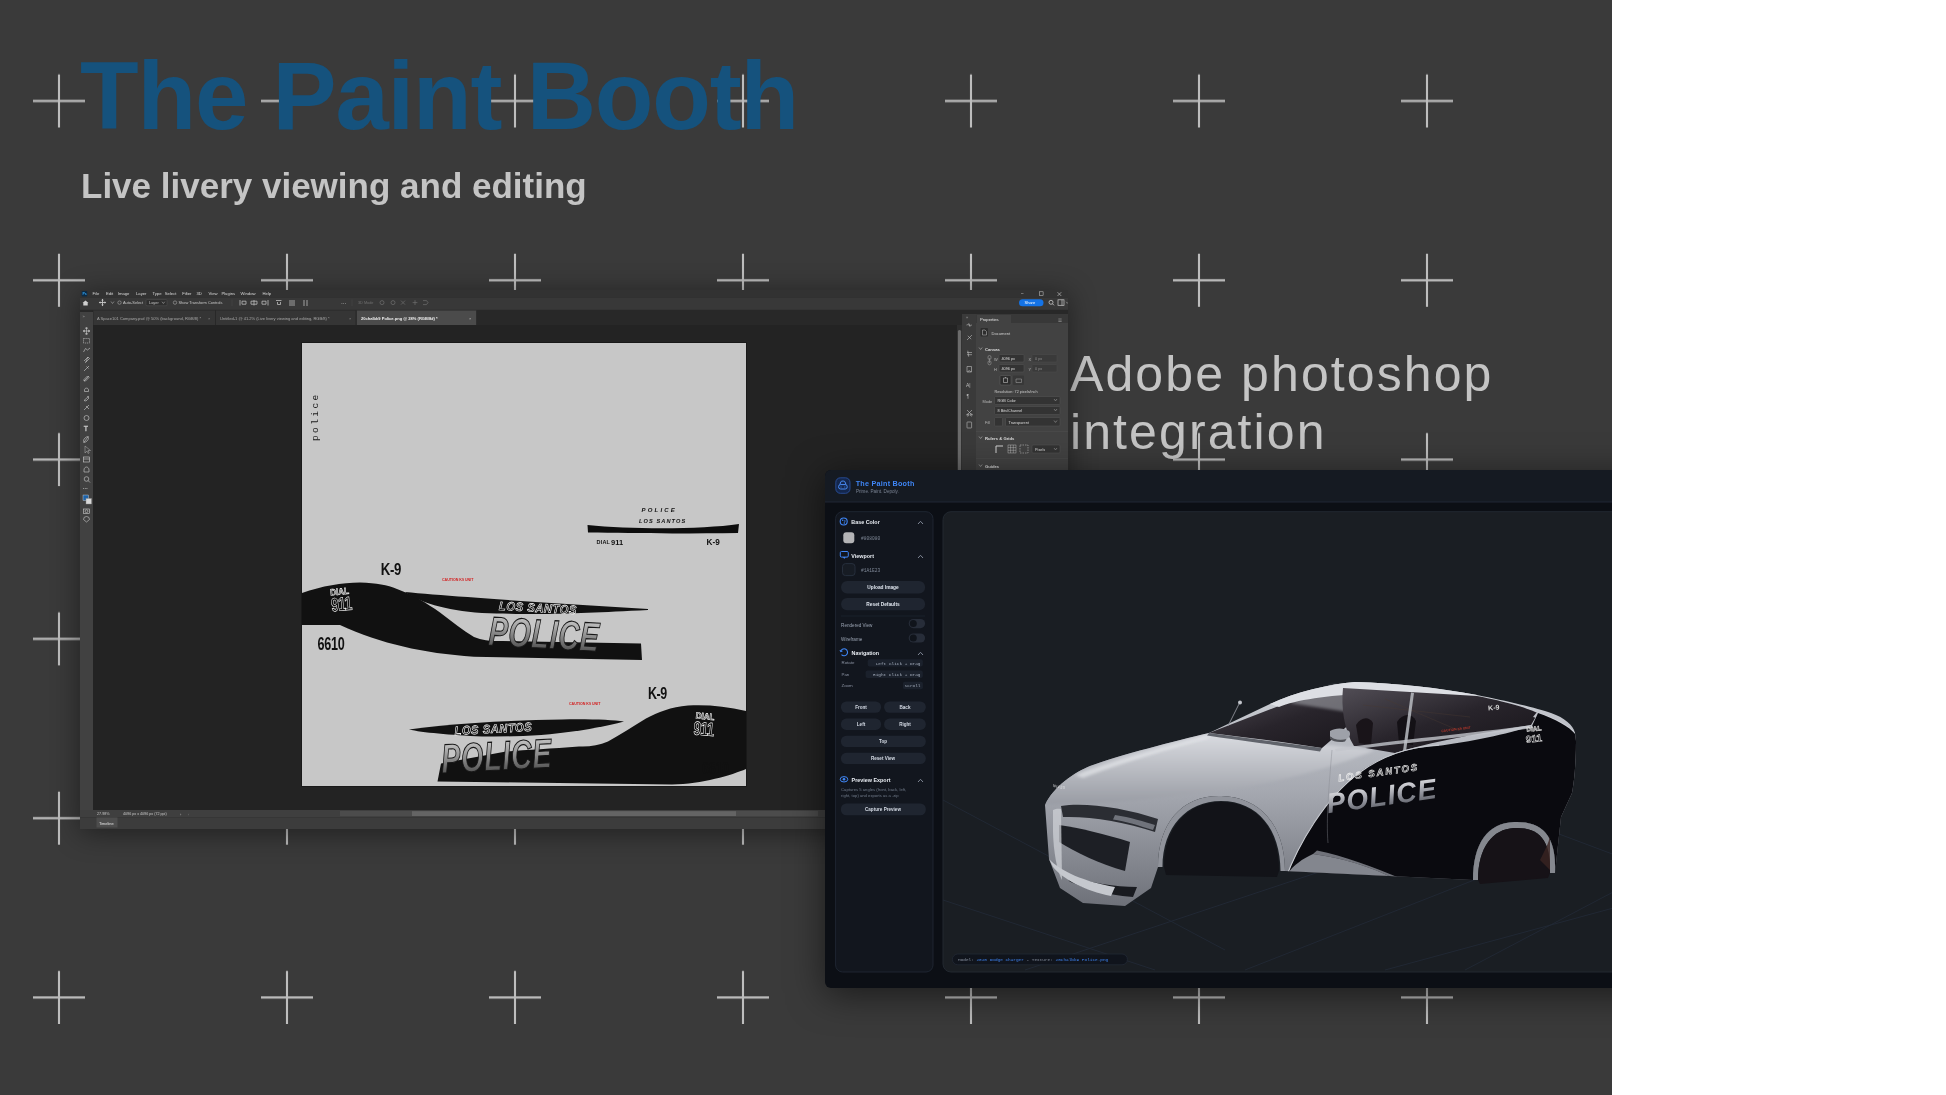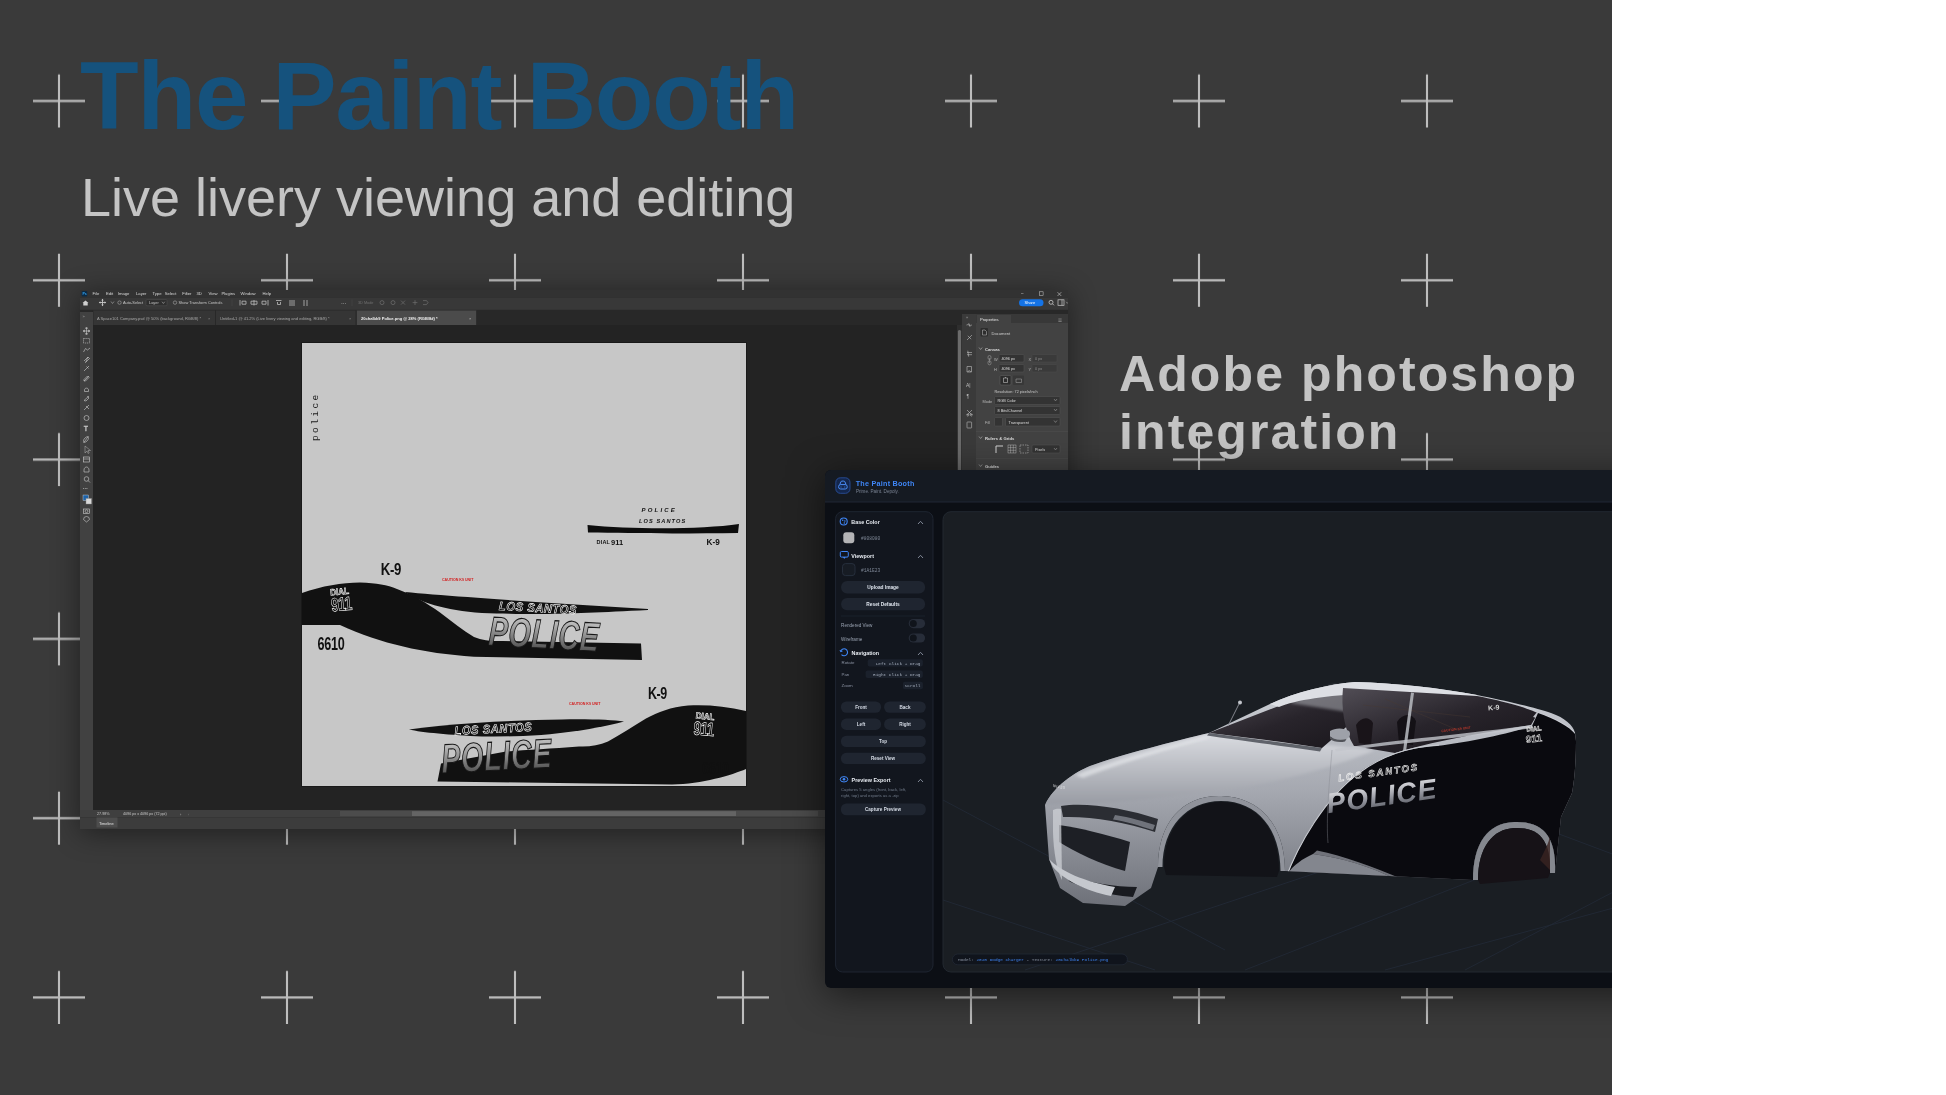--- a/index.html
+++ b/index.html
@@ -1,18 +1,18 @@
 <!DOCTYPE html>
 <html><head><meta charset="utf-8"><style>
 html,body{margin:0;padding:0}
 #page{position:relative;width:1612px;height:1095px;background:#3a3a3a;overflow:hidden;font-family:"Liberation Sans",sans-serif}
 .abs{position:absolute}
 #title{left:80px;top:41px;font-size:96px;font-weight:bold;color:#15527d;letter-spacing:-1.2px}
-#sub{left:81px;top:166px;font-size:54px;font-weight:normal;color:#c4c4c4}
-#adobe{left:1119px;top:345px;font-size:50px;font-weight:bold;color:#c4c4c4;letter-spacing:2.1px}
+#sub{left:81px;top:166px;font-size:35px;font-weight:bold;color:#c4c4c4}
+#adobe{left:1070px;top:345px;font-size:50px;font-weight:normal;color:#c4c4c4;letter-spacing:2.1px}
 </style></head><body>
 <div id="page">
 <svg class="abs" width="1946" height="1095" style="left:0;top:0">
 <defs>
         <pattern id="pg" width="228" height="179.3" patternUnits="userSpaceOnUse">
 <path d="M33 101 H85 M59 74.5 V127.5" stroke="#bdbdbd" stroke-width="2.1" fill="none"></path>
 </pattern>
       </defs>
 <rect width="1946" height="1095" fill="url(#pg)"></rect>
 </svg>

